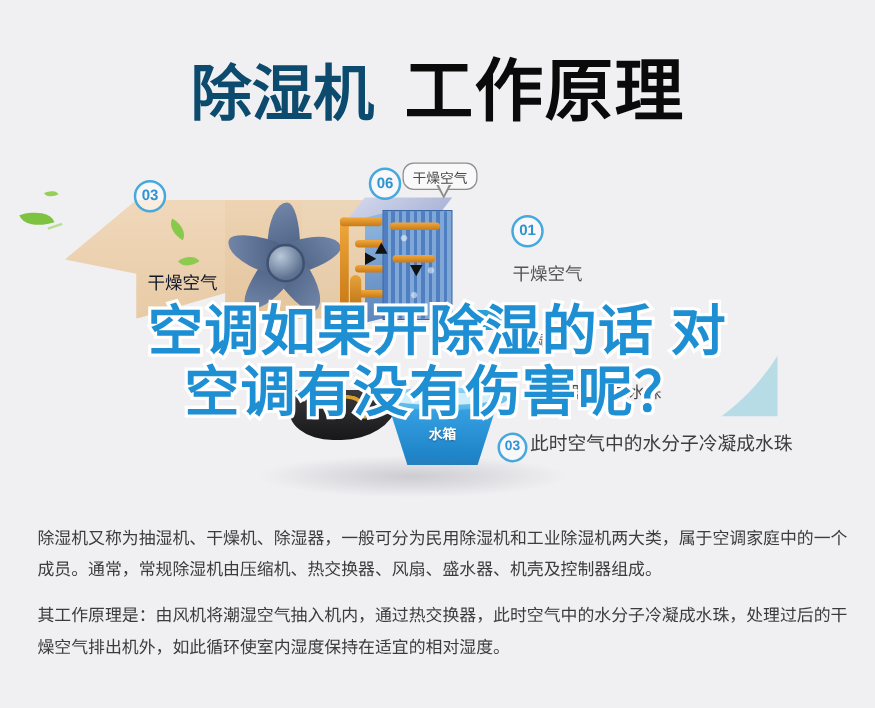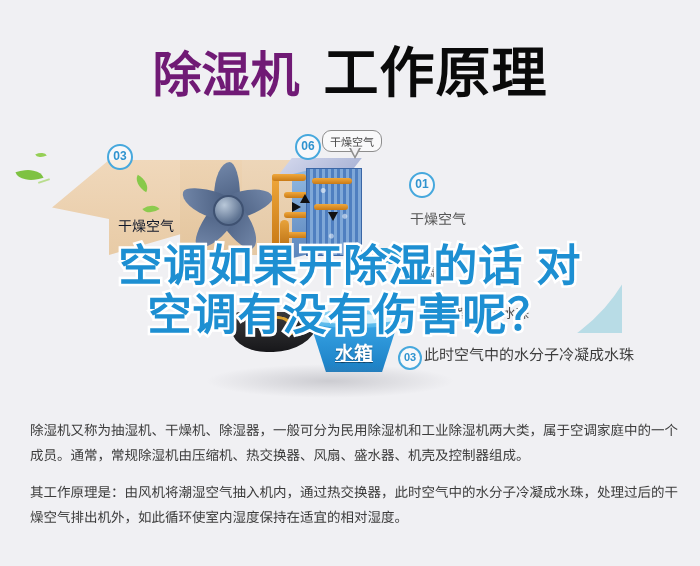--- a/index.html
+++ b/index.html
@@ -12,21 +12,21 @@
     position:relative;
   }
   #page{position:relative;width:700px;height:566px;background:#f0f0f3;overflow:hidden;}
 
   
   .title-wrap{
     position:absolute;left:0;top:28px;width:700px;
     text-align:center;white-space:nowrap;
   }
   .title-a{
-    font-size:49px;font-weight:bold;color:#701a75;
+    font-size:49px;font-weight:bold;color:#0c4a6e;
     letter-spacing:0px;vertical-align:baseline;
   }
   .title-b{
     font-size:55px;font-weight:bold;color:#0a0a0a;
     letter-spacing:1px;margin-left:24px;vertical-align:baseline;
   }
 
   
   .stage{position:absolute;left:0;top:120px;width:700px;height:290px;}
 
@@ -163,23 +163,22 @@
     position:absolute;left:2px;top:0px;width:104px;height:18px;
     background:linear-gradient(180deg,#8fd4f4,#4fb4ea);
     border-radius:50%;
   }
   .tank-lip:after{
     content:"";position:absolute;left:10px;top:4px;right:10px;bottom:4px;
     background:#cfeefc;border-radius:50%;
   }
   .tank-label{
     position:absolute;left:0;top:28px;width:108px;text-align:center;
-    color:#ffffff;font-size:19px;font-weight:bold;
+    color:#ffffff;font-size:11px;font-weight:bold;
     text-shadow:0 1px 1px rgba(0,0,0,.35);
-    text-decoration:underline;
   }
 
   
   .unit-shadow{
     position:absolute;left:205px;top:244px;width:250px;height:34px;
     background:radial-gradient(ellipse at center,rgba(120,120,130,.30) 0%,rgba(240,240,243,0) 70%);
   }
 
   
   .badge{

